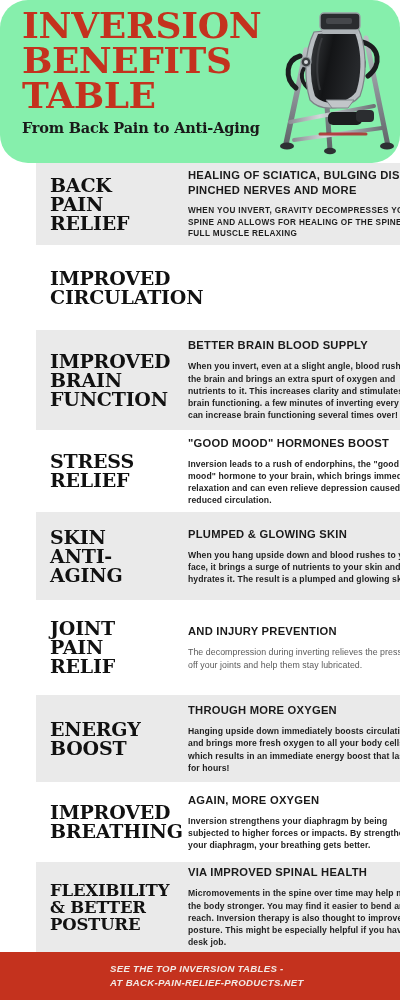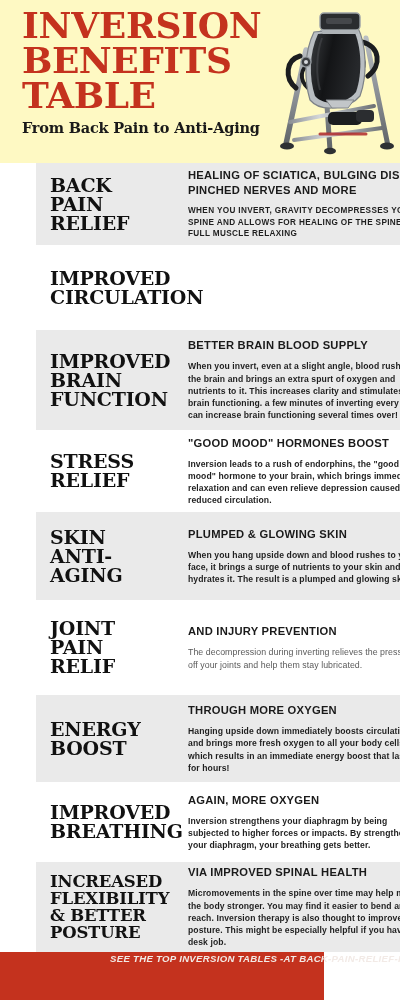--- a/index.html
+++ b/index.html
@@ -5,21 +5,21 @@
   * { margin:0; padding:0; box-sizing:border-box; }
   html, body {
     width:400px; height:1000px;
     background:#ffffff;
     font-family:"Liberation Sans", sans-serif;
     overflow:hidden;
   }
   .page { position:relative; width:400px; height:1000px; background:#fff; }
 
   
-  .header { position:relative; height:163px; background:#fef9c3; }
+  .header { position:relative; height:163px; background:#86efac;border-radius:28px; }
   .title-block { position:absolute; left:22px; top:8px; width:252px; }
   .title-line {
     font-family:"DejaVu Serif", serif;
     font-weight:700;
     color:#C4321E;
     font-size:36px;
     line-height:35px;
     letter-spacing:-0.5px;
     text-transform:uppercase;
     white-space:nowrap;
@@ -101,24 +101,25 @@
     font-weight:400;
     color:#5b5b5b;
     font-size:8.8px;
     letter-spacing:0.05px;
   }
 
   
   .footer {
     position:absolute;
     left:0; bottom:0;
-    width:324px; height:48px;
+    width:400px; height:48px;
     background:#C4321E;
     display:flex;
-    flex-direction:row;
+    flex-direction:column;
+    justify-content:center;
     padding-left:110px;
   }
   .footer-line {
     font-family:"Liberation Sans", sans-serif;
     font-style:italic;
     font-weight:700;
     font-size:9.6px;
     line-height:14px;
     letter-spacing:0.3px;
     color:#F2EAE6;
@@ -278,21 +279,20 @@
           <div class="label-line">IMPROVED</div>
           <div class="label-line">BREATHING</div>
         </div>
         <div class="row-body">
           <div class="body-head">AGAIN, MORE OXYGEN</div>
           <div class="body-text">Inversion strengthens your diaphragm by being subjected to higher forces or impacts. By strengthening your diaphragm, your breathing gets better.</div>
         </div>
       </div>
       <div class="row shade" style="height: 90px;">
         <div class="row-label small">
-          <div class="label-line">INCREASED</div>
           <div class="label-line">FLEXIBILITY</div>
           <div class="label-line">&amp; BETTER</div>
           <div class="label-line">POSTURE</div>
         </div>
         <div class="row-body">
           <div class="body-head">VIA IMPROVED SPINAL HEALTH</div>
           <div class="body-text">Micromovements in the spine over time may help make the body stronger. You may find it easier to bend and reach. Inversion therapy is also thought to improve posture. This might be especially helpful if you have a desk job.</div>
         </div>
       </div>
     </div>

